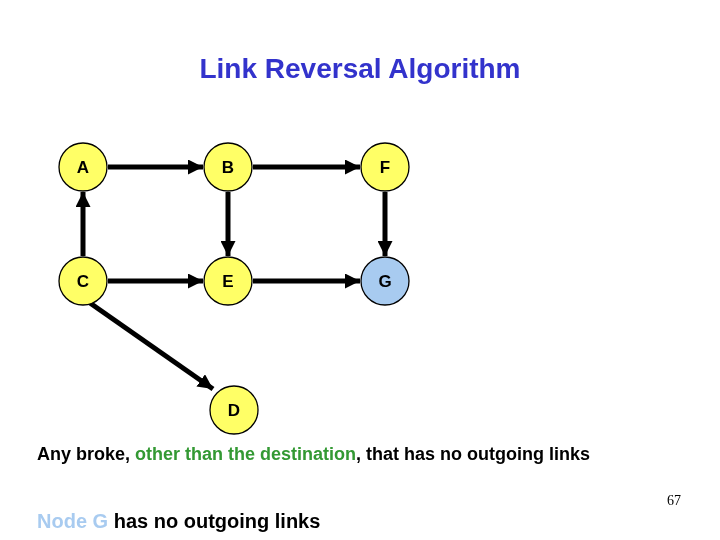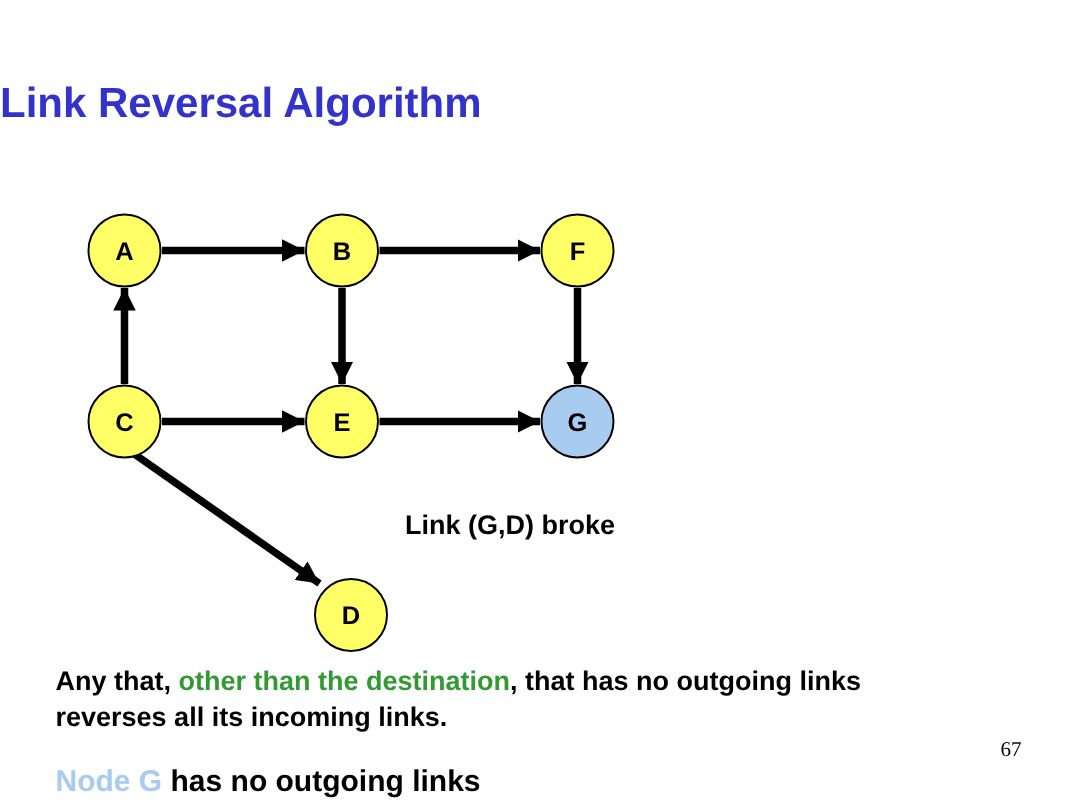--- a/index.html
+++ b/index.html
@@ -10,21 +10,21 @@
   }
   .slide {
     position: relative;
     width: 720px; height: 540px;
     background: #ffffff;
     overflow: hidden;
   }
   .title {
     position: absolute;
     top: 53px; left: 0; width: 720px;
-    text-align: left;
+    text-align: center;
     font-size: 28px;
     font-weight: bold;
     color: #3333CC;
     letter-spacing: 0px;
   }
   svg.graph {
     position: absolute;
     top: 0; left: 0;
   }
   .annotation-broke {
@@ -111,21 +111,20 @@
           <circle cx="385" cy="281" r="24" fill="#A8CBF0" stroke="#000000" stroke-width="1.3"></circle>
           <text x="385" y="287" text-anchor="middle" font-size="17" font-weight="bold" font-family="&quot;Liberation Sans&quot;, sans-serif" fill="#000000">G</text>
         </g>
         <g>
           <circle cx="234" cy="410" r="24" fill="#FFFF66" stroke="#000000" stroke-width="1.3"></circle>
           <text x="234" y="416" text-anchor="middle" font-size="17" font-weight="bold" font-family="&quot;Liberation Sans&quot;, sans-serif" fill="#000000">D</text>
         </g>
       </g>
   </svg>
 
-  <div class="annotation-broke">Link (G,D) broke</div>
 
-  <div class="rule-text"><span>Any that, </span><span class="green" style="color: rgb(51, 153, 51);">other than the destination</span><span>, that has no outgoing links</span><br><span>reverses all its incoming links.</span></div>
+  <div class="rule-text"><span>Any broke, </span><span class="green" style="color: rgb(51, 153, 51);">other than the destination</span><span>, that has no outgoing links</span><br></div>
 
   <div class="page-number">67</div>
 
   <div class="note-text"><span class="blue" style="color: rgb(168, 203, 240);">Node G</span><span> has no outgoing links</span></div>
 
 </div>
 
 </body></html>

